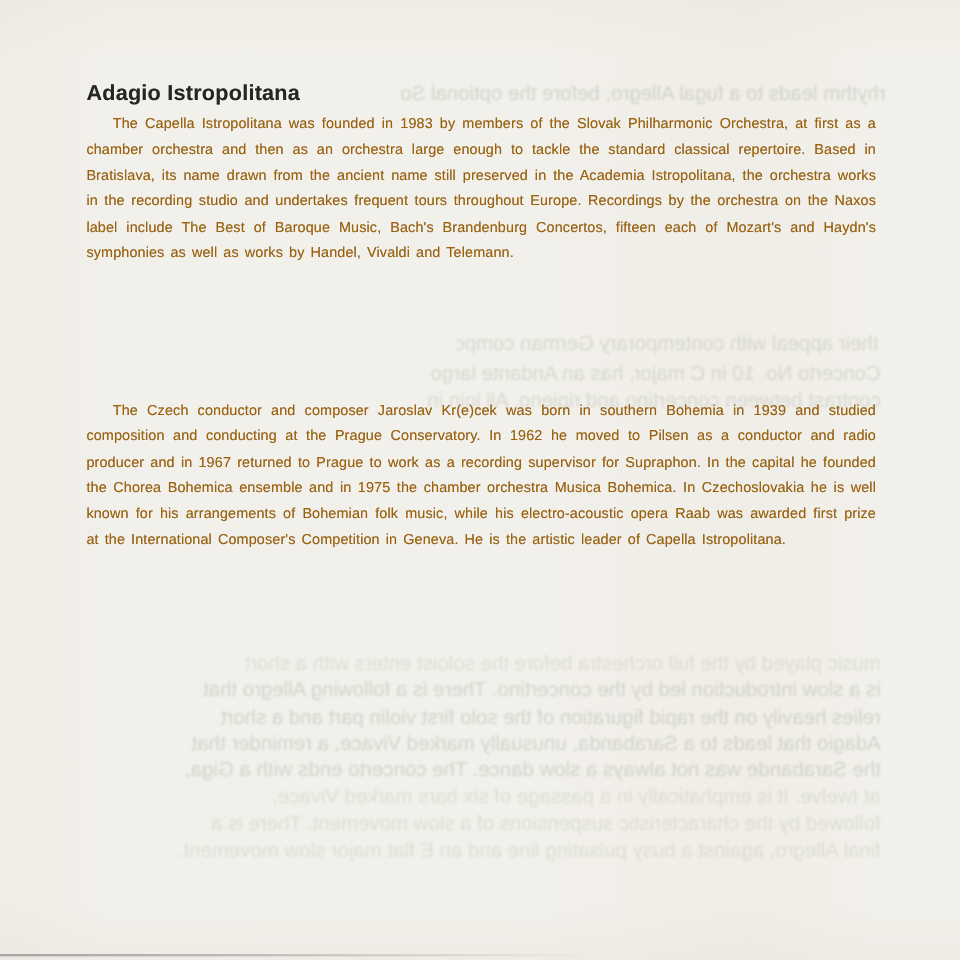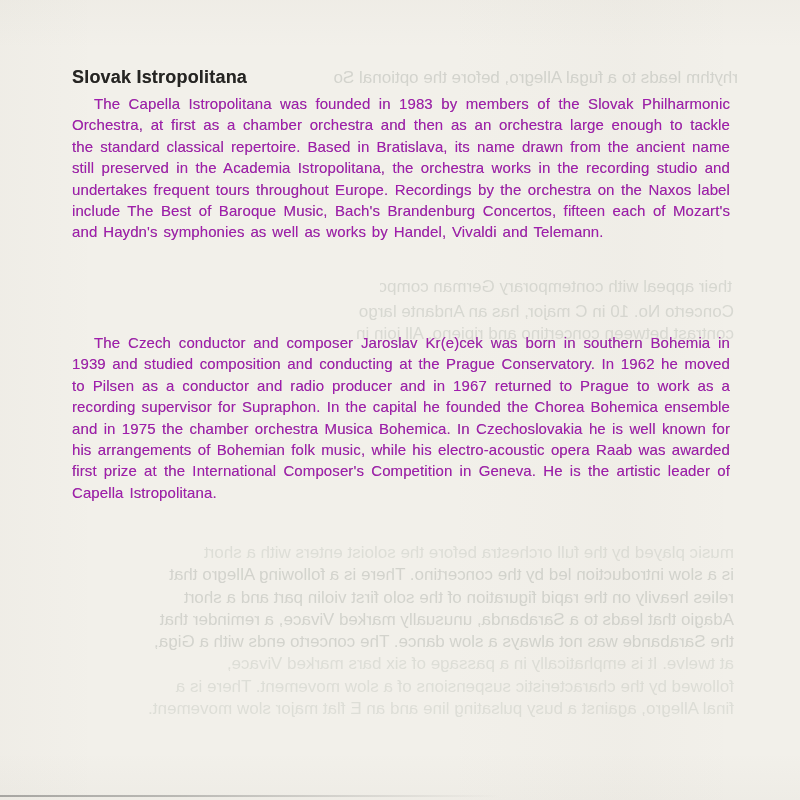--- a/index.html
+++ b/index.html
@@ -32,27 +32,27 @@
     margin: 0;
     font-size: 18px;
     line-height: 23px;
     font-weight: bold;
     letter-spacing: 0.2px;
     color: #262523;
     text-shadow: 0 0 0.5px rgba(40,40,38,0.45);
   }
   .sec p {
     margin: 4px 0 0 0;
-    font-size: 15px;
+    font-size: 12px;
     line-height: 21.4px;
     text-align: justify;
     text-indent: 22px;
     letter-spacing: 0.1px;
     word-spacing: 1.6px;
-    color: #a21caf;
+    color: #a16207;
     text-shadow: 0 0 0.5px rgba(40,40,38,0.4);
   }
   .sec1 { top: 66px; }
   .sec2 { top: 328px; }
 
   
   .bleed {
     position: absolute;
     transform: scaleX(-1);
     color: rgba(138,146,138,0.30);
@@ -95,21 +95,21 @@
   }
 </style>
 </head>
 <body>
 
 <div class="page">
 
   <div class="bleed bleed-top">rhythm leads to a fugal Allegro, before the optional So</div>
 
   <section class="sec sec1">
-    <h2>Slovak Istropolitana</h2>
+    <h2>Adagio Istropolitana</h2>
     <p>The Capella Istropolitana was founded in 1983 by members of the Slovak Philharmonic Orchestra, at first as a chamber orchestra and then as an orchestra large enough to tackle the standard classical repertoire. Based in Bratislava, its name drawn from the ancient name still preserved in the Academia Istropolitana, the orchestra works in the recording studio and undertakes frequent tours throughout Europe. Recordings by the orchestra on the Naxos label include The Best of Baroque Music, Bach's Brandenburg Concertos, fifteen each of Mozart's and Haydn's symphonies as well as works by Handel, Vivaldi and Telemann.</p>
   </section>
 
   <div class="bleed bleed-mid1">their appeal with contemporary German composers</div>
   <div class="bleed bleed-mid2">Concerto No. 10 in C major, has an Andante largo Prelude, with bold</div>
   <div class="bleed bleed-mid3">contrast between concertino and ripieno. All join in the Allegro that</div>
 
   <section class="sec sec2">
     <p>The Czech conductor and composer Jaroslav Kr(e)cek was born in southern Bohemia in 1939 and studied composition and conducting at the Prague Conservatory. In 1962 he moved to Pilsen as a conductor and radio producer and in 1967 returned to Prague to work as a recording supervisor for Supraphon. In the capital he founded the Chorea Bohemica ensemble and in 1975 the chamber orchestra Musica Bohemica. In Czechoslovakia he is well known for his arrangements of Bohemian folk music, while his electro-acoustic opera Raab was awarded first prize at the International Composer's Competition in Geneva.  He is the artistic leader of Capella Istropolitana.</p>
   </section>

